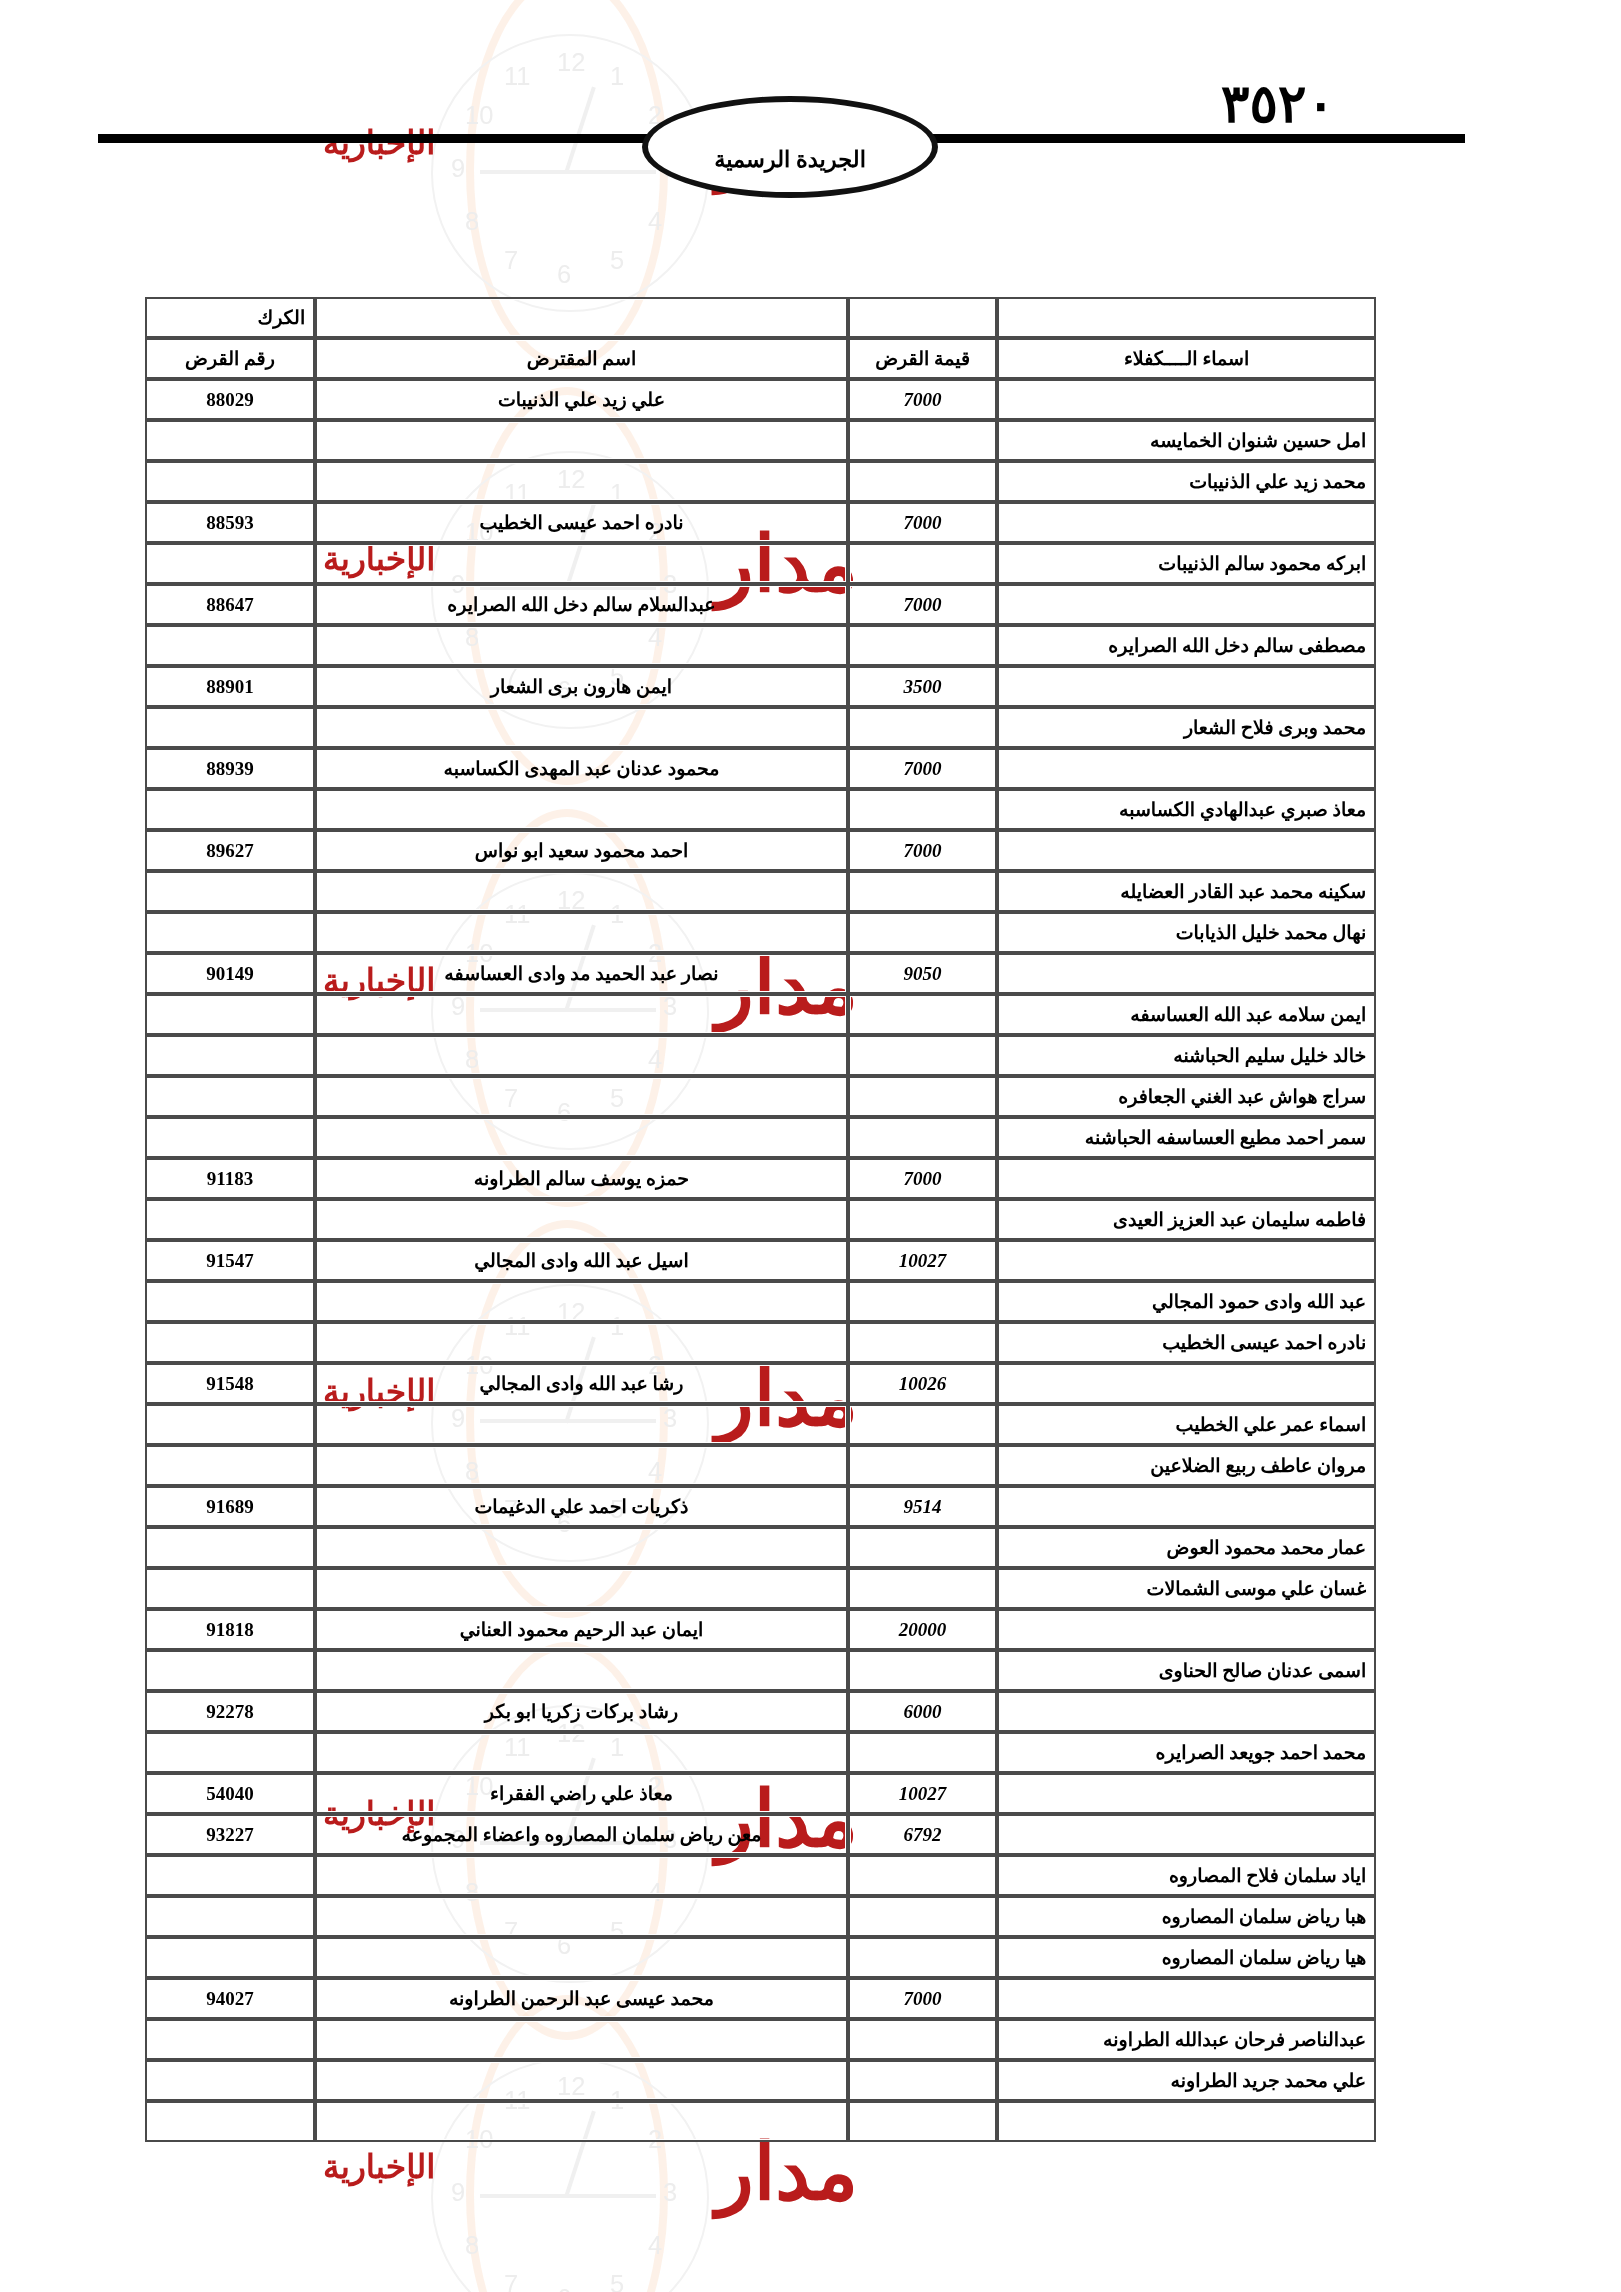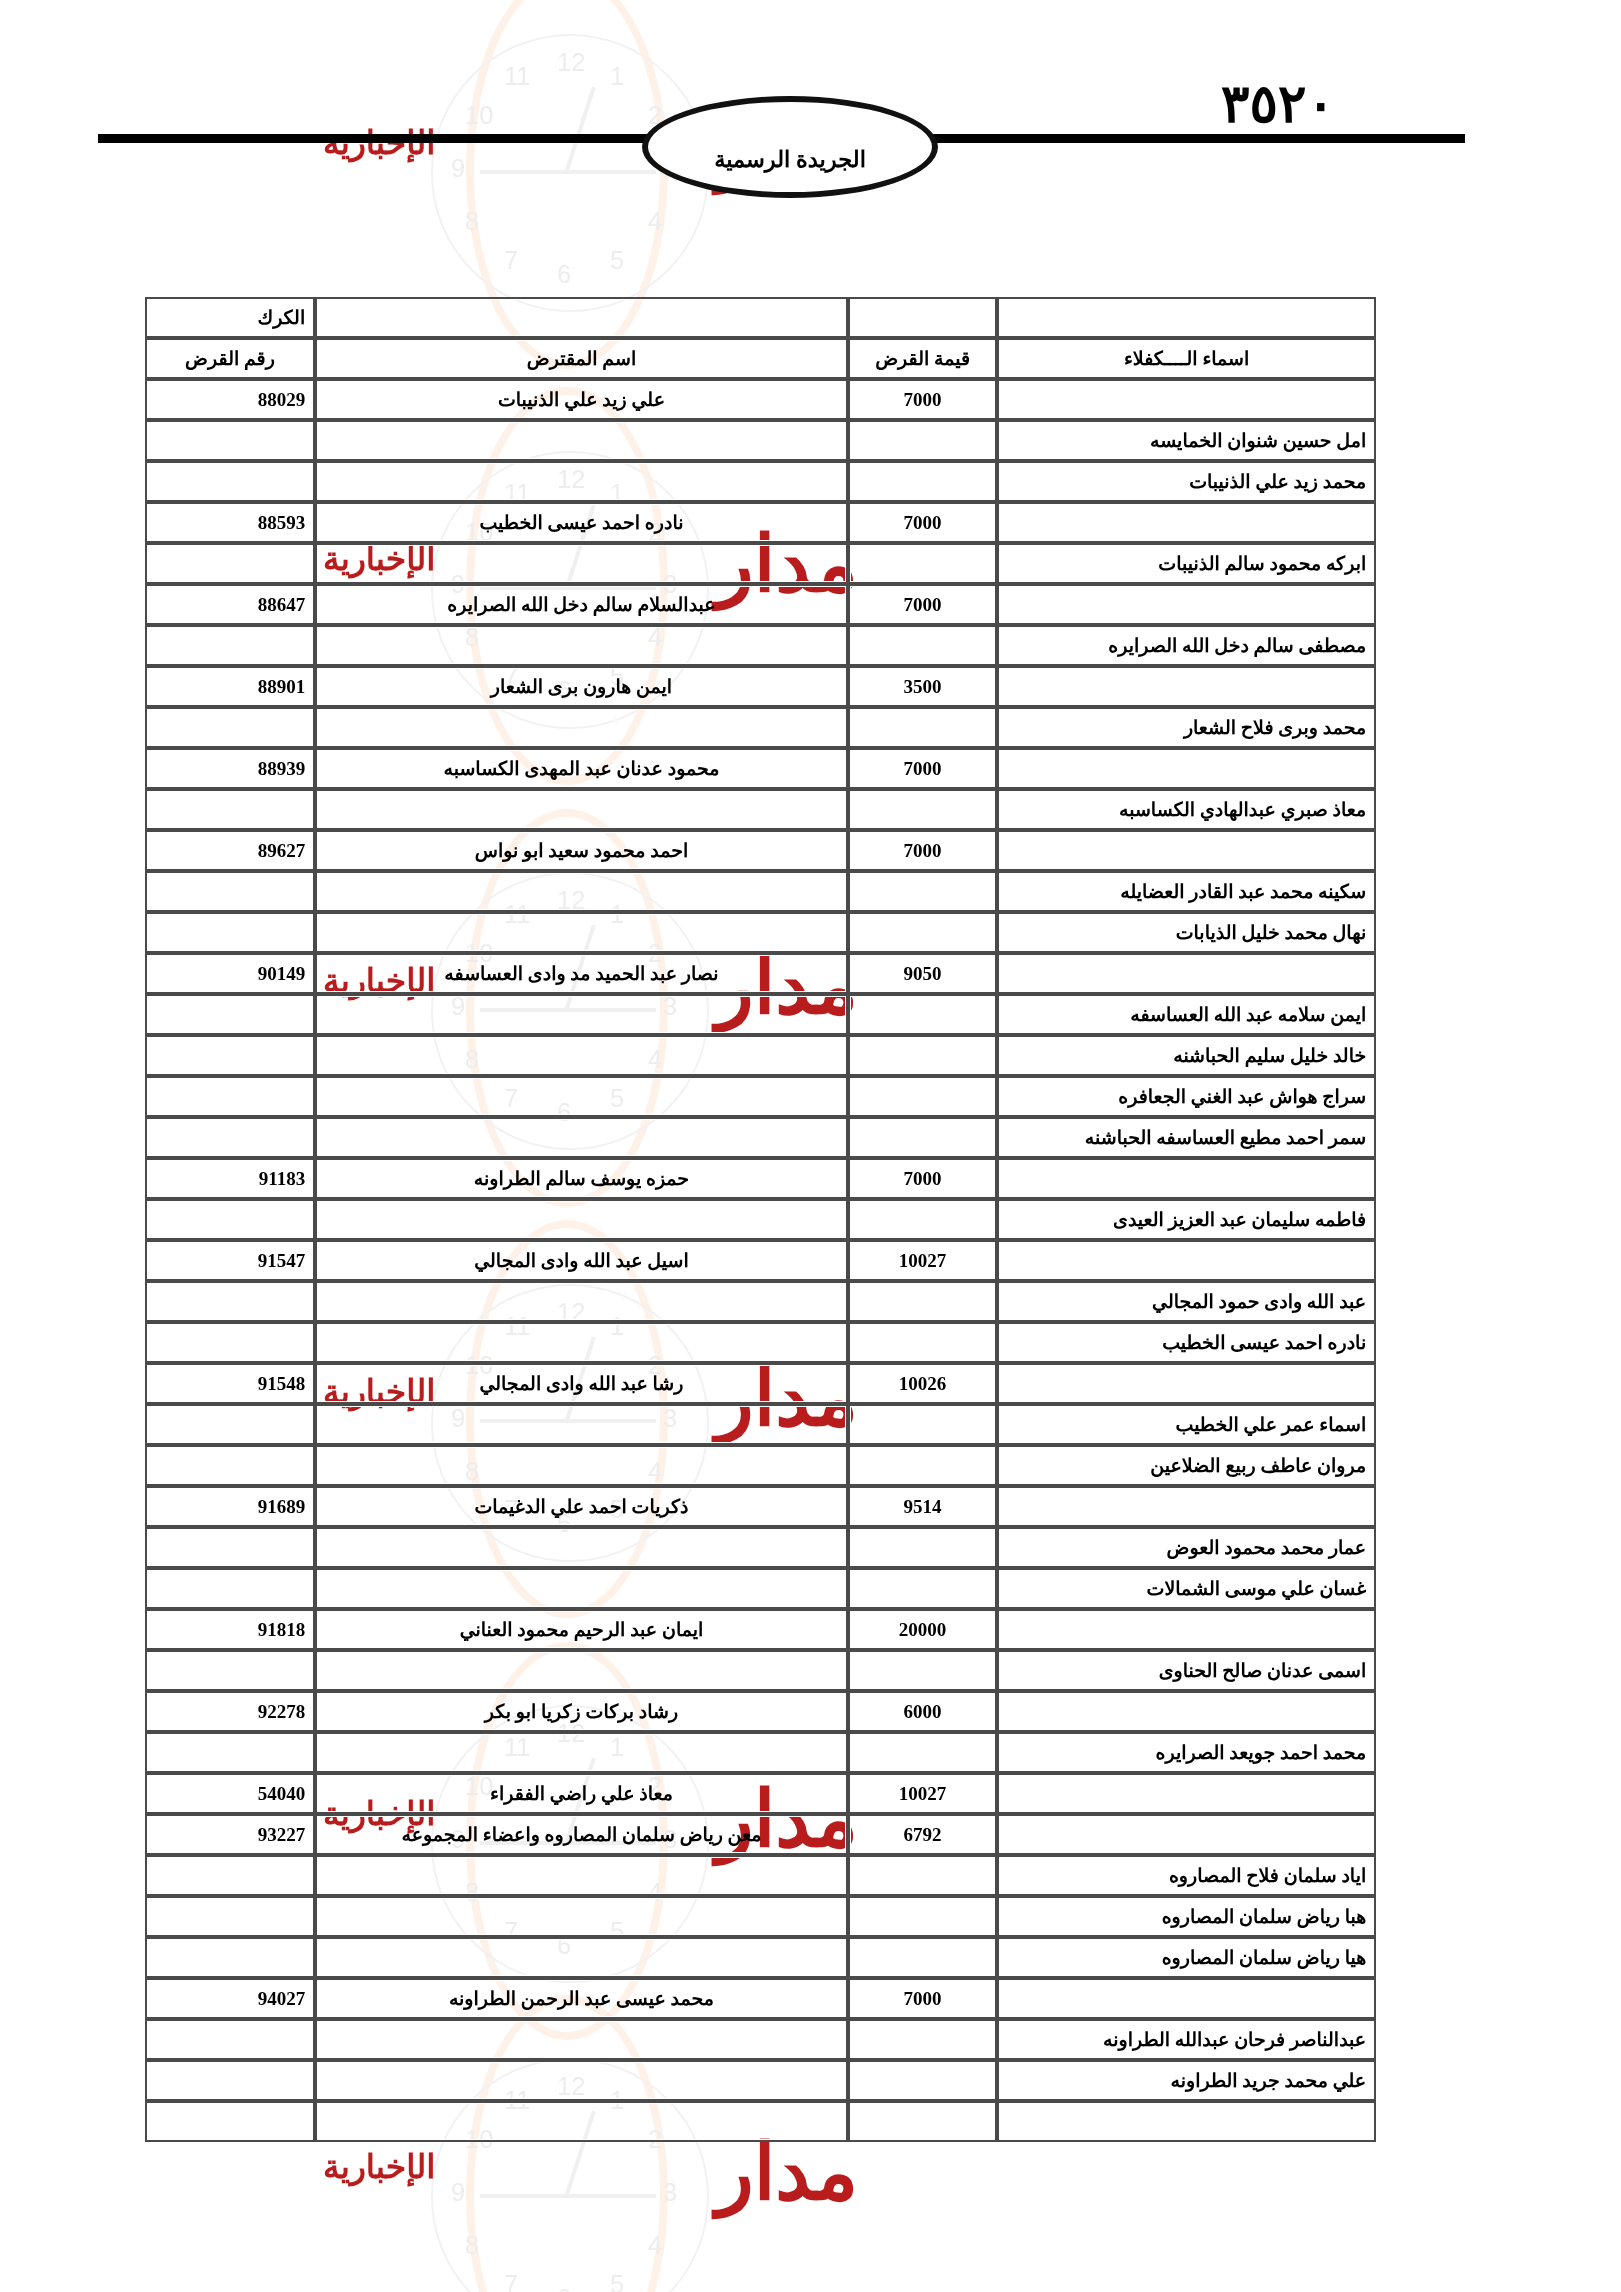--- a/index.html
+++ b/index.html
@@ -128,23 +128,23 @@
     line-height: 1.12;
     overflow: hidden;
     white-space: nowrap;
   }
   col.c-guar  { width: 312px; }
   col.c-amt   { width: 123px; }
   col.c-name  { width: 439px; }
   col.c-num   { width: 140px; }
 
   td.cell-guarantor { }
-  td.cell-amount    { text-align: center; font-family: "Liberation Serif", serif; }
+  td.cell-amount    { text-align: center; font-family: "Liberation Serif", serif; font-style: italic; }
   td.cell-borrower  { text-align: center; }
-  td.cell-loanno    { }
+  td.cell-loanno    { text-align: center; }
 
   td.region-cell {
     text-align: right;
     font-size: 19.6px;
   }
   td.head-cell {
     text-align: center;
     font-size: 20.6px;
   }
   tr.blank-row td { height: 35px; }

